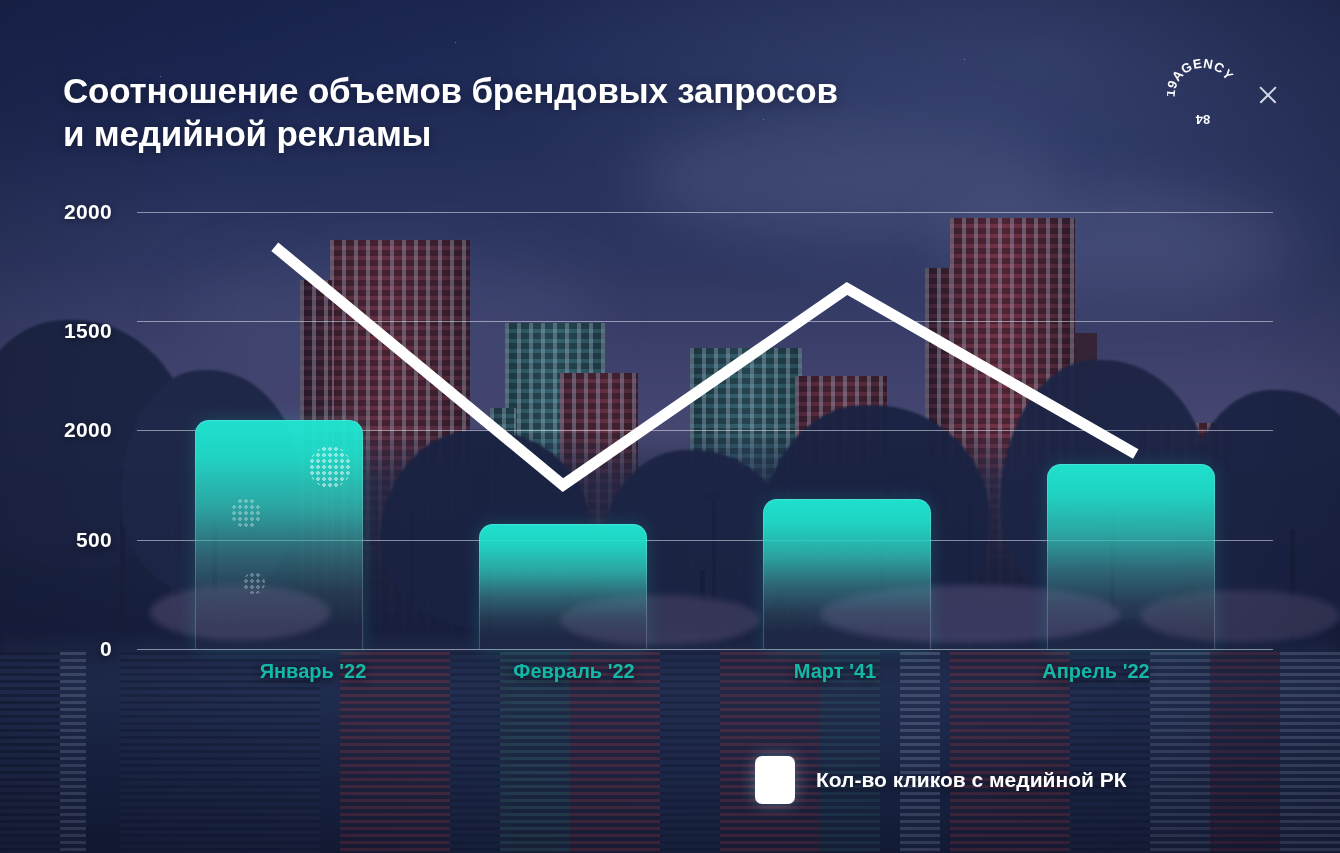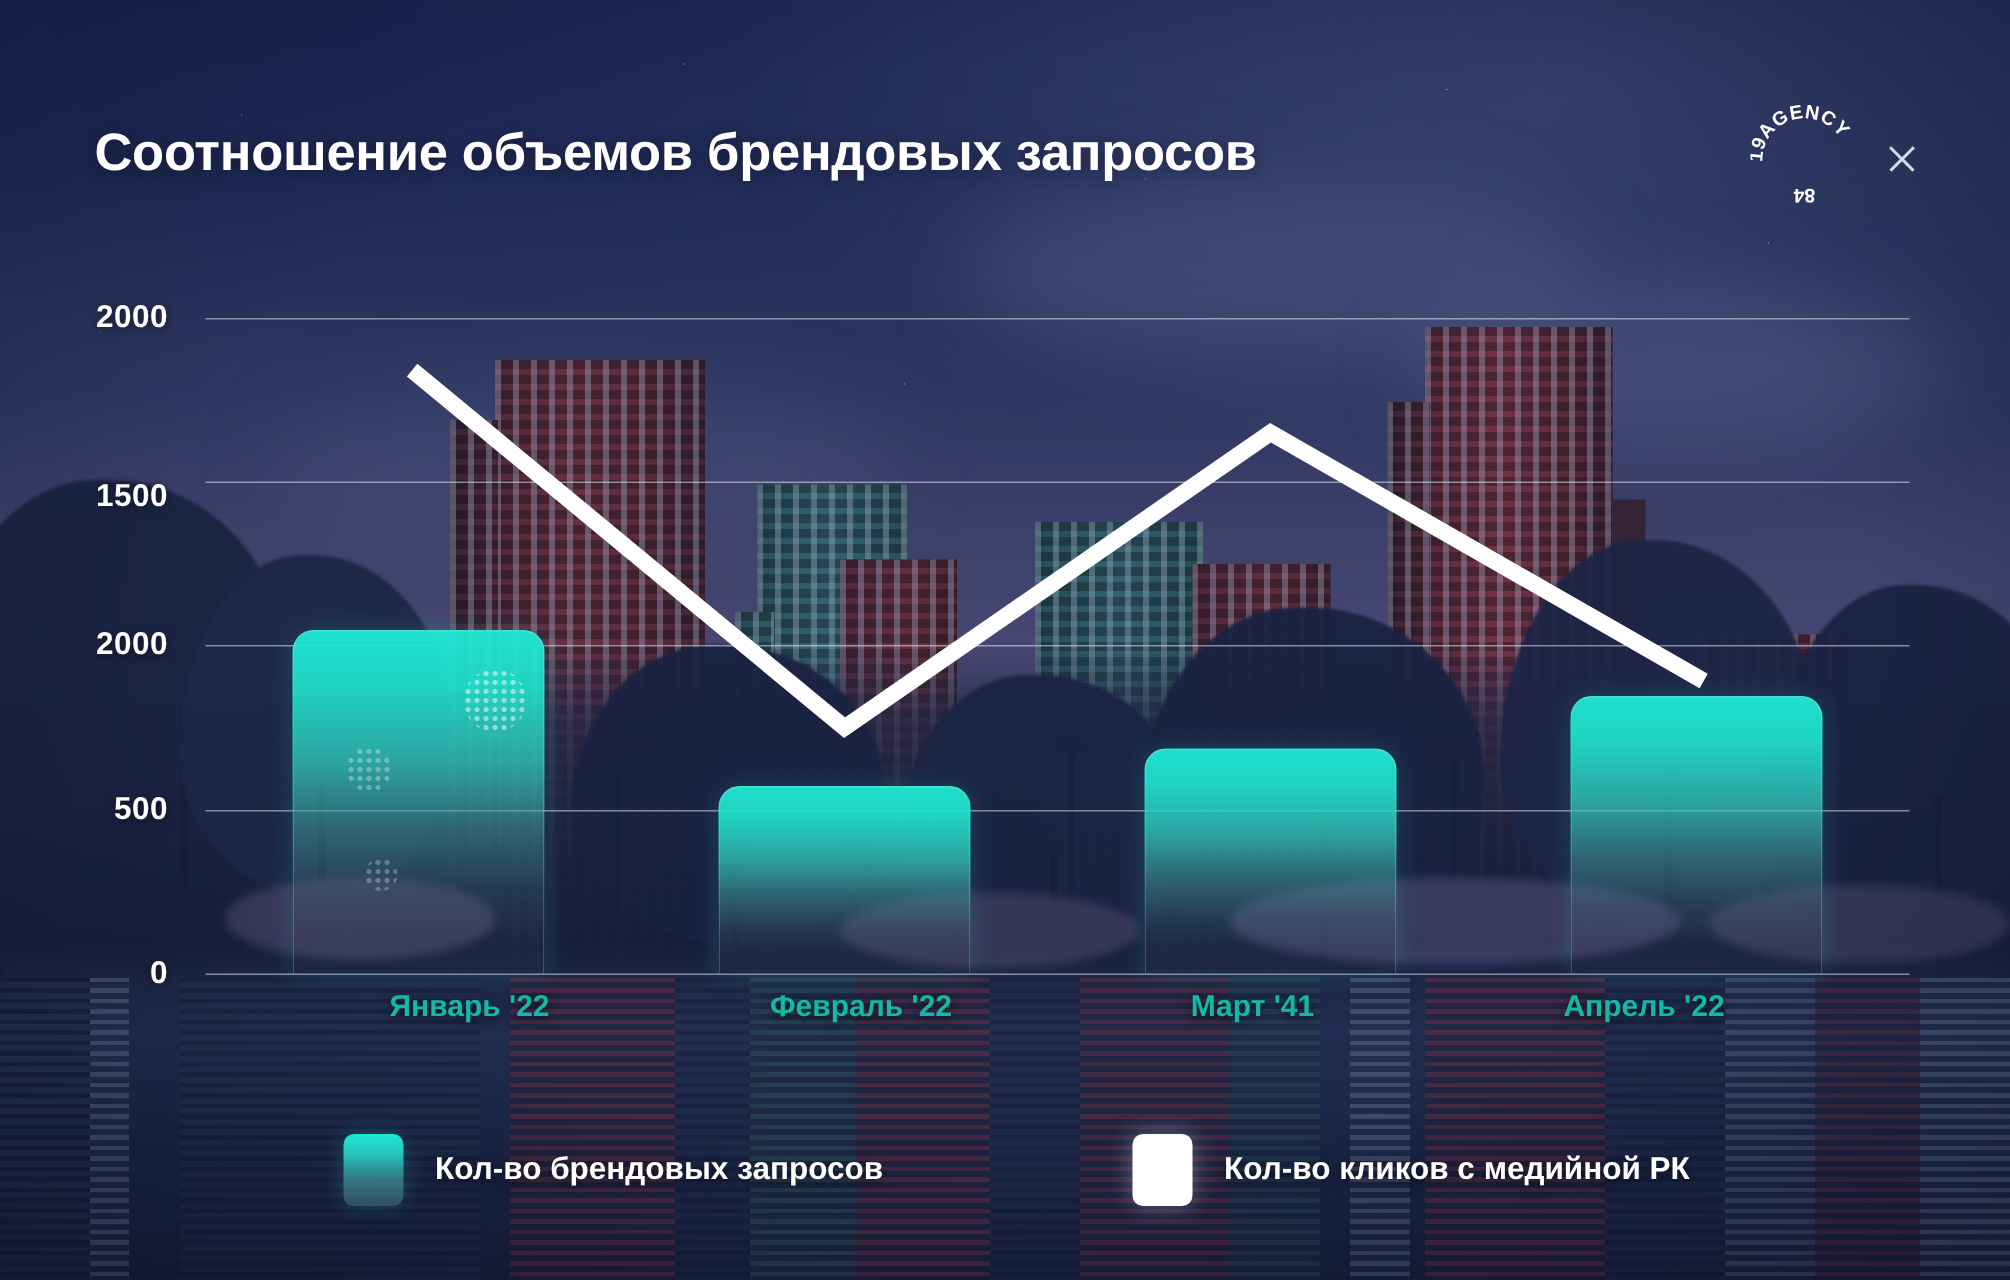--- a/index.html
+++ b/index.html
@@ -75,21 +75,21 @@
     background:linear-gradient(180deg, rgba(150,170,210,.0) 0%, rgba(150,170,210,.12) 45%, rgba(150,170,210,0) 100%);
     filter:blur(5px);
   }
   .vignette {
     position:absolute; inset:0; pointer-events:none;
     background:radial-gradient(ellipse 1100px 700px at 50% 48%, rgba(0,0,0,0) 52%, rgba(8,12,30,.48) 100%);
   }
   .bgtint { position:absolute; inset:0; background:rgba(26,36,74,.22); pointer-events:none; }
 
   
-  .header { position:absolute; left:0; top:16px; width:1339px; height:160px; }
+  .header { position:absolute; left:0; top:5px; width:1339px; height:160px; }
   .title {
     position:absolute; left:63px; top:64px; width:940px;
     color:#ffffff; font-size:35px; font-weight:700; line-height:1.23;
     letter-spacing:-.2px; text-shadow:0 2px 10px rgba(0,0,0,.35);
   }
   .title .ln { display:block; }
 
   .logos { position:absolute; right:60px; top:54px; display:flex; align-items:center; gap:18px; }
   .logo-agency { position:relative; width:72px; height:72px; }
   .logo-x { width:22px; height:22px; position:relative; opacity:.9; }
@@ -266,20 +266,21 @@
       <div class="refl refl-wht" style="left:1280px;width:60px;opacity:.5;"></div>
     </div>
 
     <div class="bgtint"></div>
     <div class="vignette"></div>
   </div>
 
   <div class="header">
     <div class="title">
       <span class="ln">Соотношение объемов брендовых запросов</span>
+      <span class="ln">и медийной рекламы</span>
     </div>
 
     <div class="logos">
       <div class="logo-agency">
         <svg viewBox="0 0 72 72" width="72" height="72" aria-hidden="true">
           <defs>
               <path id="arcTop" d="M 8,40 A 28,28 0 0 1 64,34" fill="none"></path>
             </defs>
           <text font-family="Liberation Sans, sans-serif" font-size="13" font-weight="700" fill="#ffffff" letter-spacing="0.5">
             <textPath href="#arcTop" startOffset="2%">19AGENCY</textPath>
@@ -325,24 +326,20 @@
     </div>
 
     <div class="xlabels">
       <div class="xlab" style="left:176px;">Январь '22</div>
       <div class="xlab" style="left:437px;text-align:right;">Февраль '22</div>
       <div class="xlab" style="left:698px;">Март '41</div>
       <div class="xlab" style="left:959px;">Апрель '22</div>
     </div>
 
     <div class="legend">
-      <div class="legend-item" style="left:229px;">
-        <div class="sw sw-bars"></div>
-        <div class="legend-label">Кол-во брендовых запросов</div>
-      </div>
       <div class="legend-item" style="left:755px;">
         <div class="sw sw-line"></div>
         <div class="legend-label">Кол-во кликов с медийной РК</div>
       </div>
     </div>
 
   </div>
 </div>
 
 </body></html>

